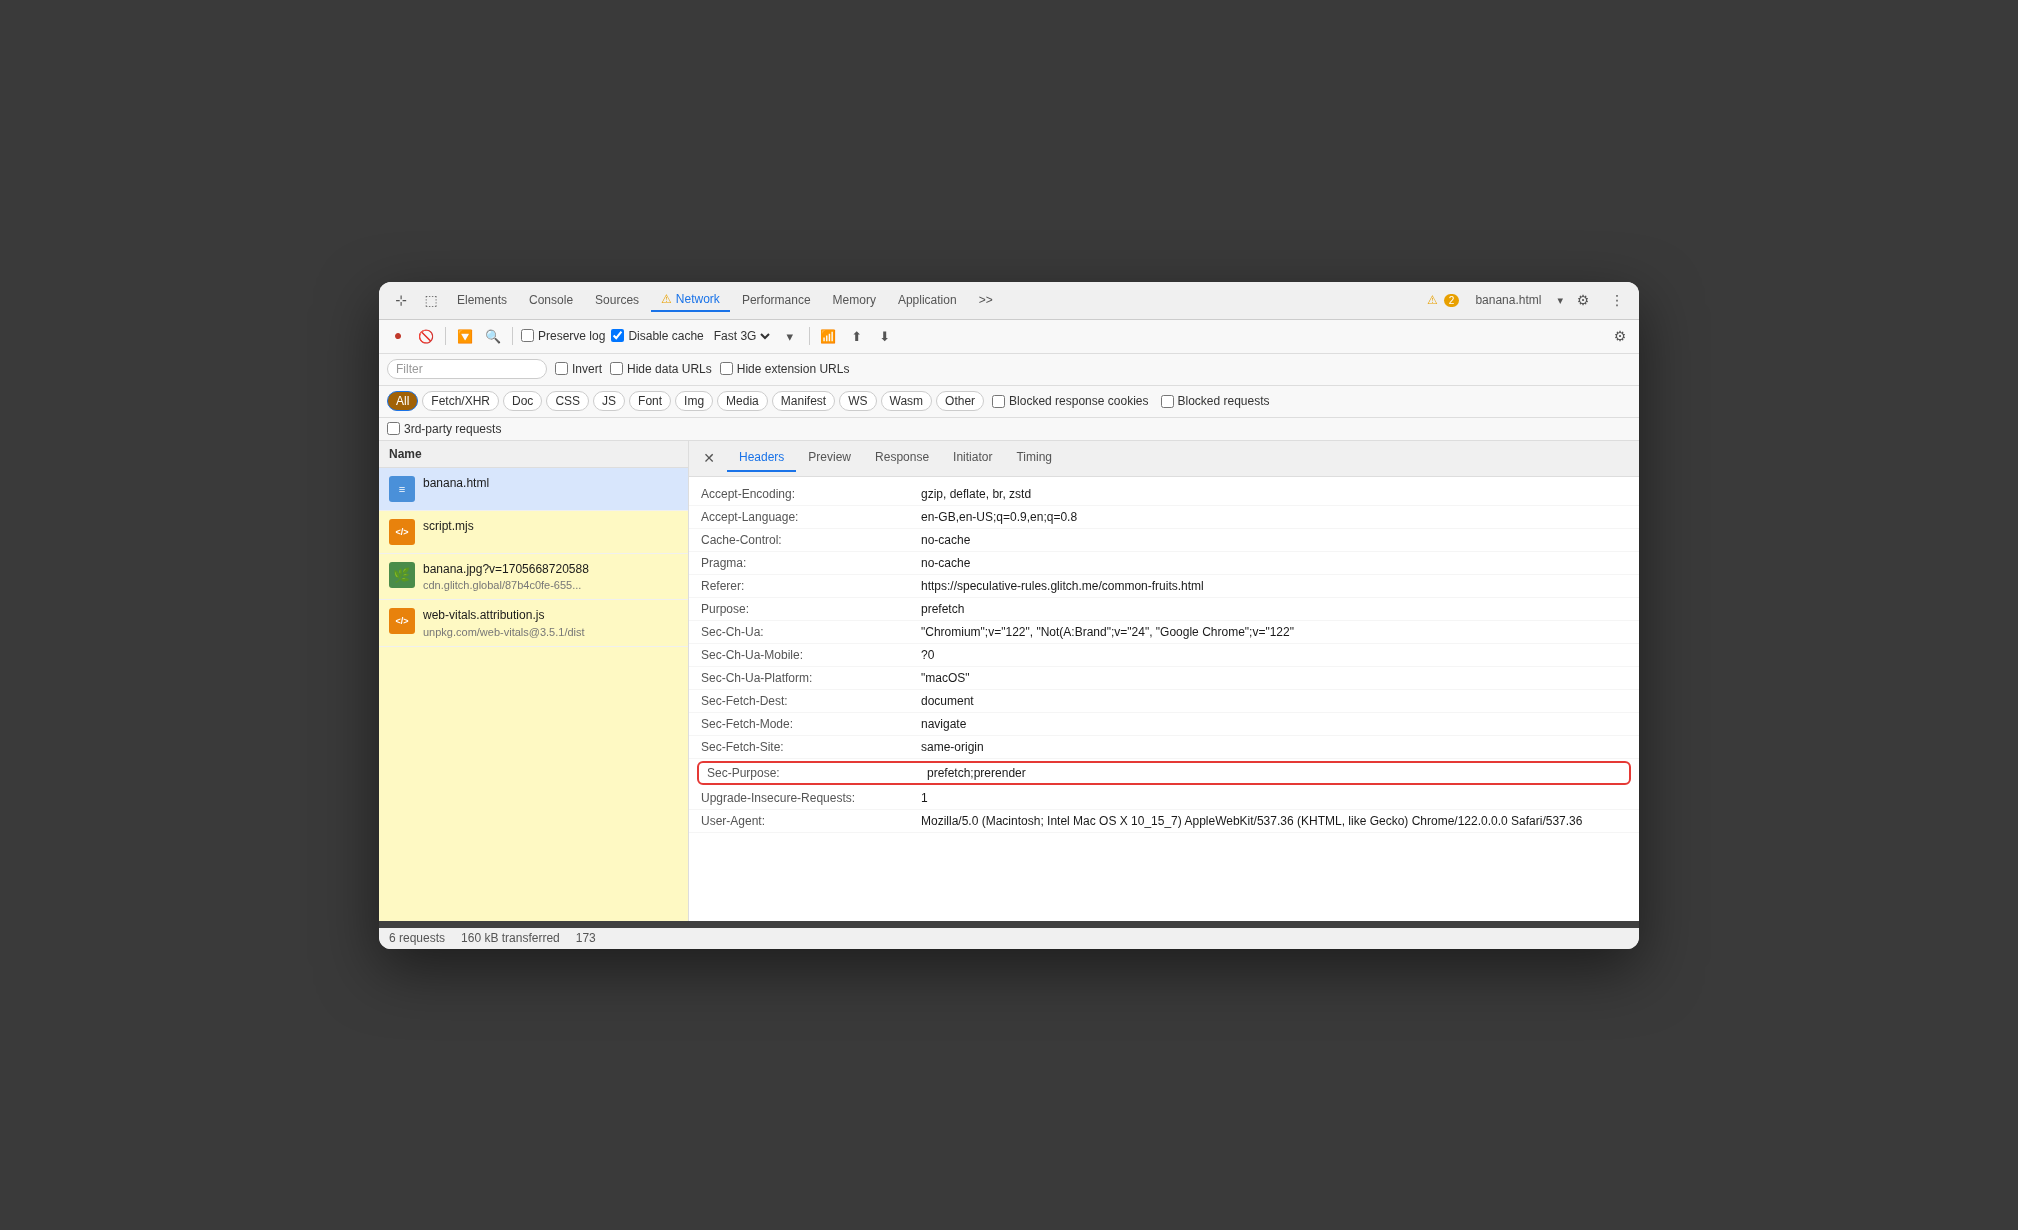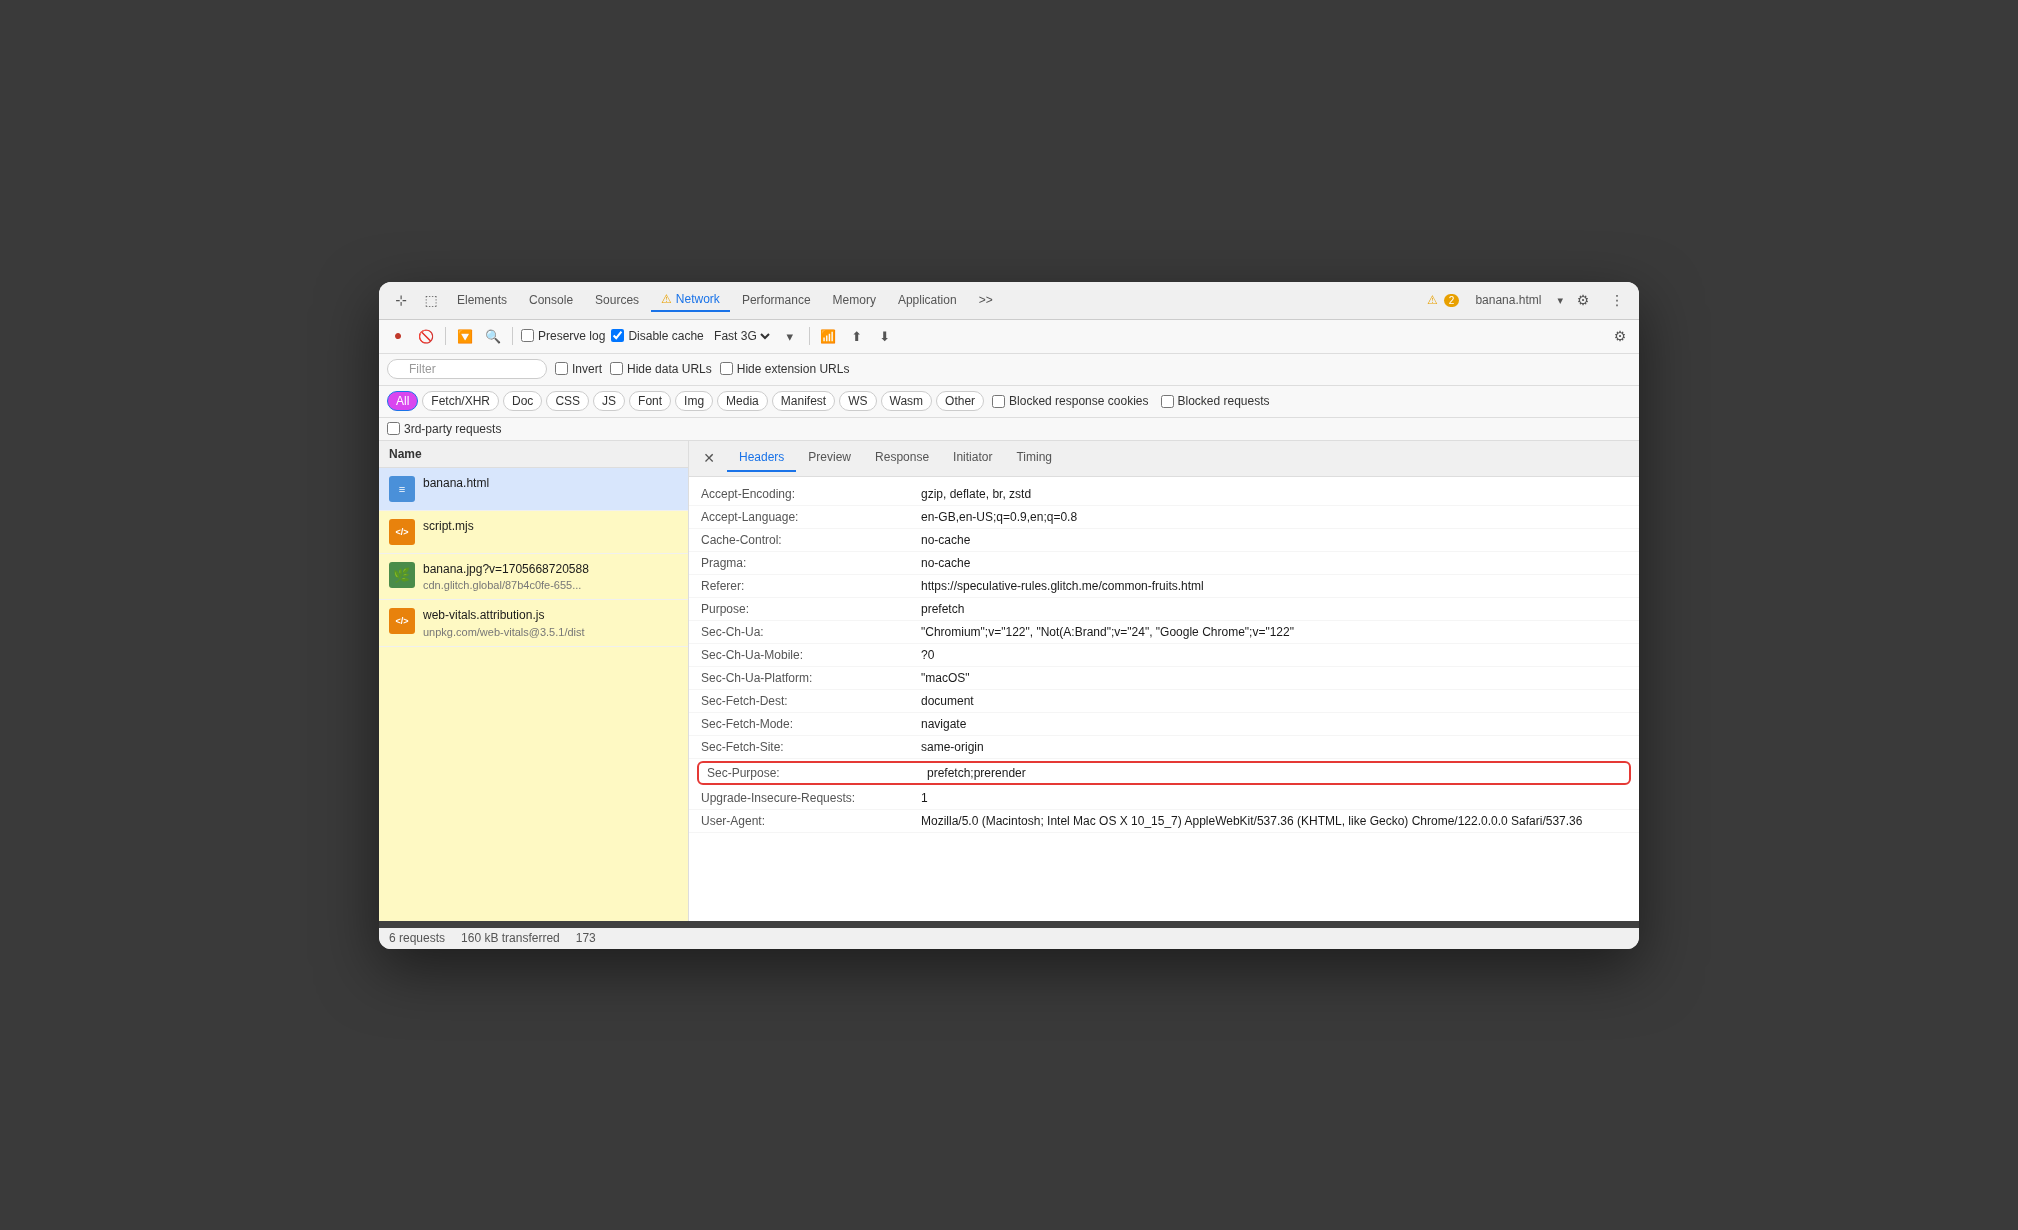--- a/index.html
+++ b/index.html
@@ -125,21 +125,20 @@
       cursor: pointer;
       white-space: nowrap;
     }
     .checkbox-label input { cursor: pointer; }
     .network-select {
       font-size: 12px;
       border: none;
       background: transparent;
       cursor: pointer;
       color: #333;
-      text-align: right;
     }
     .gear-btn {
       margin-left: auto;
       width: 22px;
       height: 22px;
       display: flex;
       align-items: center;
       justify-content: center;
       font-size: 14px;
       color: #555;
@@ -150,21 +149,21 @@
       border-bottom: 1px solid #ddd;
       display: flex;
       align-items: center;
       padding: 4px 8px;
       gap: 8px;
       height: 32px;
     }
     .filter-input {
       border: 1px solid #ccc;
       border-radius: 14px;
-      padding: 2px 21px;
+      padding: 2px 8px;
       font-size: 12px;
       width: 160px;
       outline: none;
       background: white;
     }
     .filter-input::placeholder { color: #999; }
     .type-bar {
       background: #f8f8f8;
       border-bottom: 1px solid #ddd;
       display: flex;
@@ -177,21 +176,21 @@
     .type-btn {
       padding: 2px 8px;
       font-size: 12px;
       border: 1px solid #ccc;
       background: white;
       border-radius: 12px;
       cursor: pointer;
       color: #333;
     }
     .type-btn.active {
-      background: #d946ef;
+      background: #a16207;
       color: white;
       border-color: #1a73e8;
     }
     .blocked-label {
       display: flex;
       align-items: center;
       gap: 4px;
       font-size: 12px;
       color: #333;
       margin-left: 8px;

